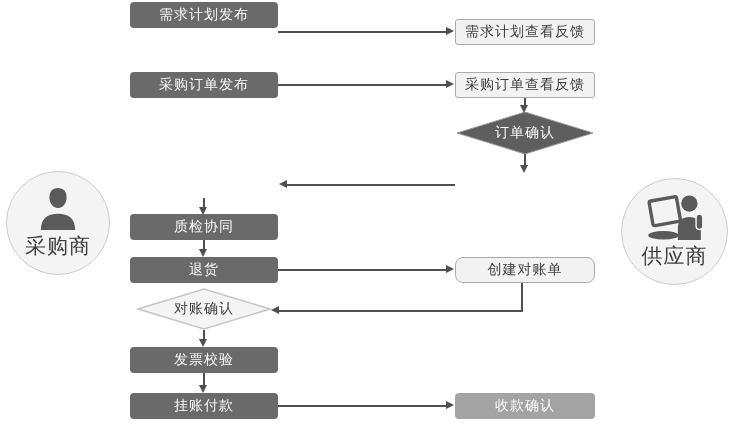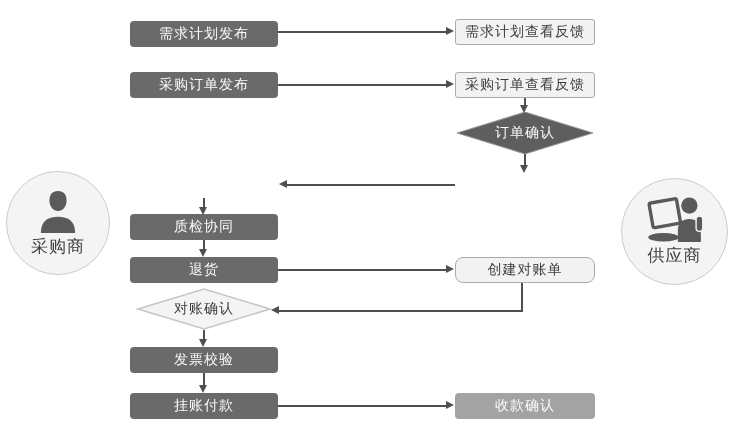--- a/index.html
+++ b/index.html
@@ -31,21 +31,21 @@
   .ar.r{border-top:4px solid transparent;border-bottom:4px solid transparent;border-left:8px solid var(--connector,#4f4f4f);}
   .ar.l{border-top:4px solid transparent;border-bottom:4px solid transparent;border-right:8px solid var(--connector,#4f4f4f);}
   .ar.d{border-left:4px solid transparent;border-right:4px solid transparent;border-top:8px solid var(--connector,#4f4f4f);}
   
   .actor{
     position:absolute;border-radius:50%;
     background:var(--circle-bg,#f4f4f4);border:1px solid var(--circle-border,#cccccc);
     display:flex;flex-direction:column;align-items:center;justify-content:center;gap:2px;
     box-sizing:border-box;
   }
-  .actor-label{font-size:17px;color:var(--text-dark,#3d3d3d);letter-spacing:1px;}
+  .actor-label{font-size:21px;color:var(--text-dark,#3d3d3d);letter-spacing:1px;}
 </style>
 </head>
 <body>
 
 <div class="canvas">
 
   <div class="actor" style="left:6px;top:171px;width:104px;height:104px;">
     <svg width="40" height="44" viewBox="0 0 42 46">
       <path fill="var(--icon,#5a5a5a)" d="M21 2c6 0 9 4 9 10 0 5-3 11-9 11s-9-6-9-11c0-6 3-10 9-10z"></path>
       <path fill="var(--icon,#5a5a5a)" d="M3 46c0-12 7-17 18-17s18 5 18 17z"></path>
@@ -59,21 +59,21 @@
       <g transform="rotate(-10 19 19)">
         <rect x="5" y="5" width="29" height="26" rx="2" fill="var(--circle-bg,#f4f4f4)" stroke="var(--icon,#5a5a5a)" stroke-width="3.5"></rect>
       </g>
       <circle cx="45" cy="10" r="8.5" fill="var(--icon,#5a5a5a)"></circle>
       <path d="M33 48v-13c0-7 5-11 12-11s12 4 12 11v13z" fill="var(--icon,#5a5a5a)"></path>
       <rect x="52" y="21" width="7" height="16" rx="3.5" fill="var(--icon,#5a5a5a)" stroke="var(--circle-bg,#f4f4f4)" stroke-width="1.5"></rect>
     </svg>
     <div class="actor-label">供应商</div>
   </div>
 
-  <div class="node lcol dark" style="top:21px;text-align:right;">需求计划发布</div>
+  <div class="node lcol dark" style="top:2px;text-align:right;">需求计划发布</div>
   <div class="node lcol dark" style="top:72px;">采购订单发布</div>
   <div class="node lcol dark" style="top:214px;">质检协同</div>
   <div class="node lcol dark" style="top:257px;">退货</div>
   <div class="node lcol dark" style="top:347px;">发票校验</div>
   <div class="node lcol dark" style="top:393px;">挂账付款</div>
 
   <div class="node rcol light" style="top:19px;">需求计划查看反馈</div>
   <div class="node rcol light" style="top:72px;">采购订单查看反馈</div>
   <div class="node rcol light" style="top:257px;border-radius:8px;">创建对账单</div>
   <div class="node rcol gray" style="top:393px;">收款确认</div>

